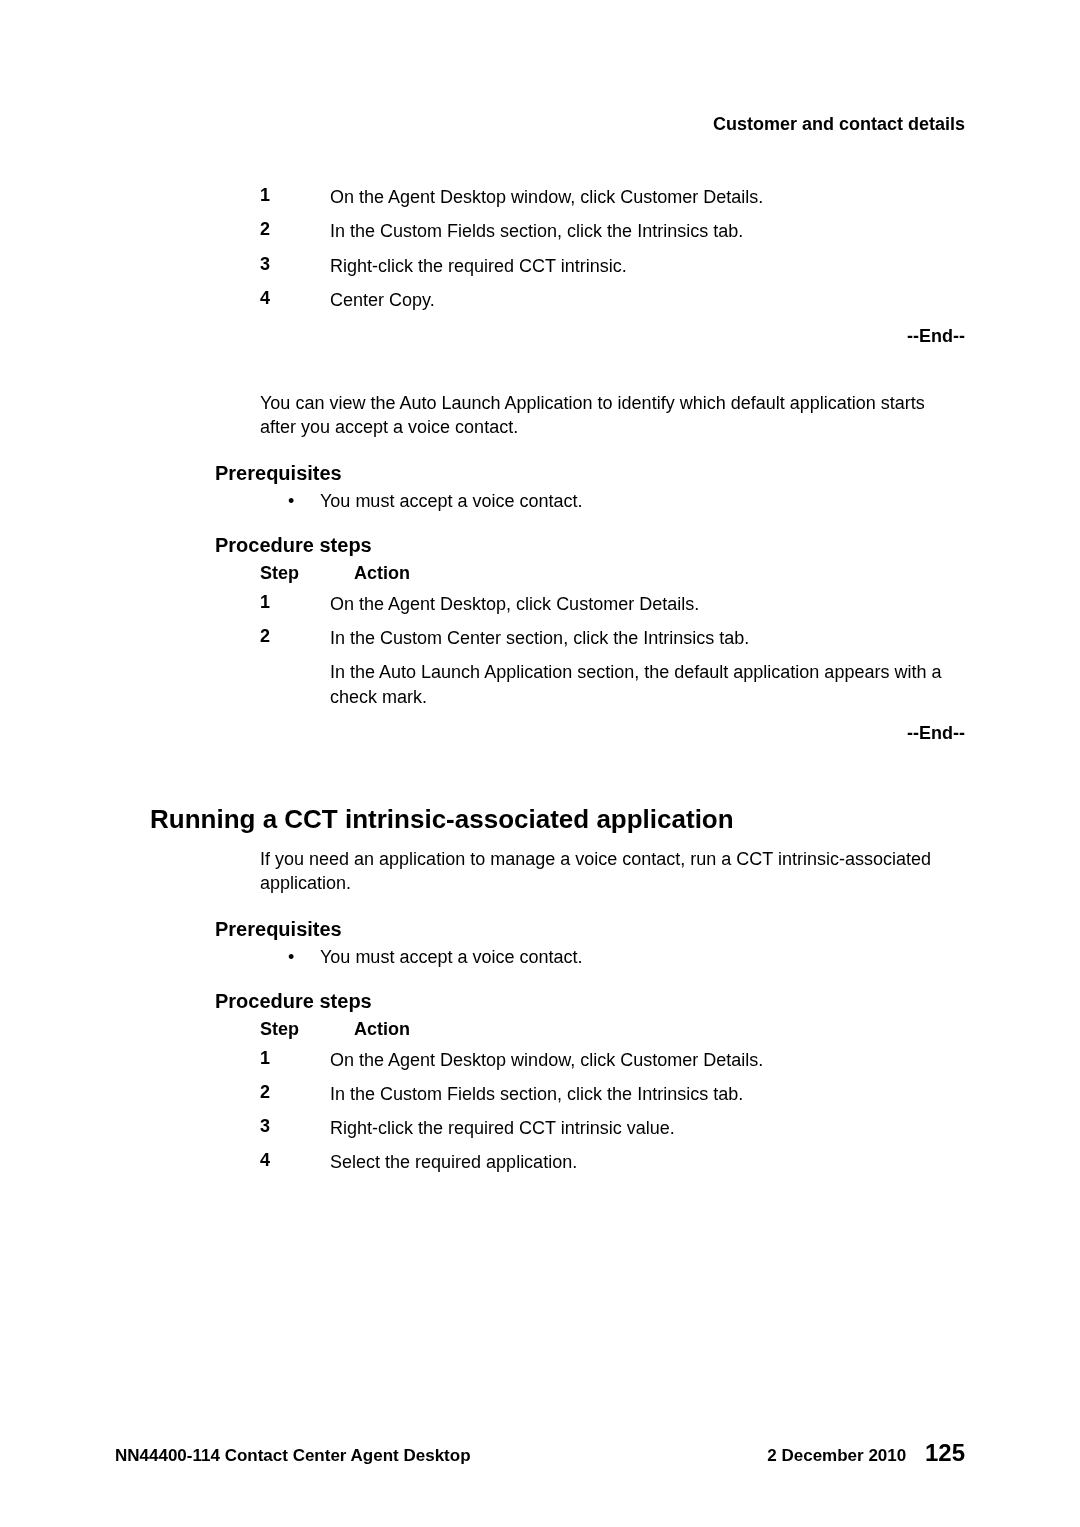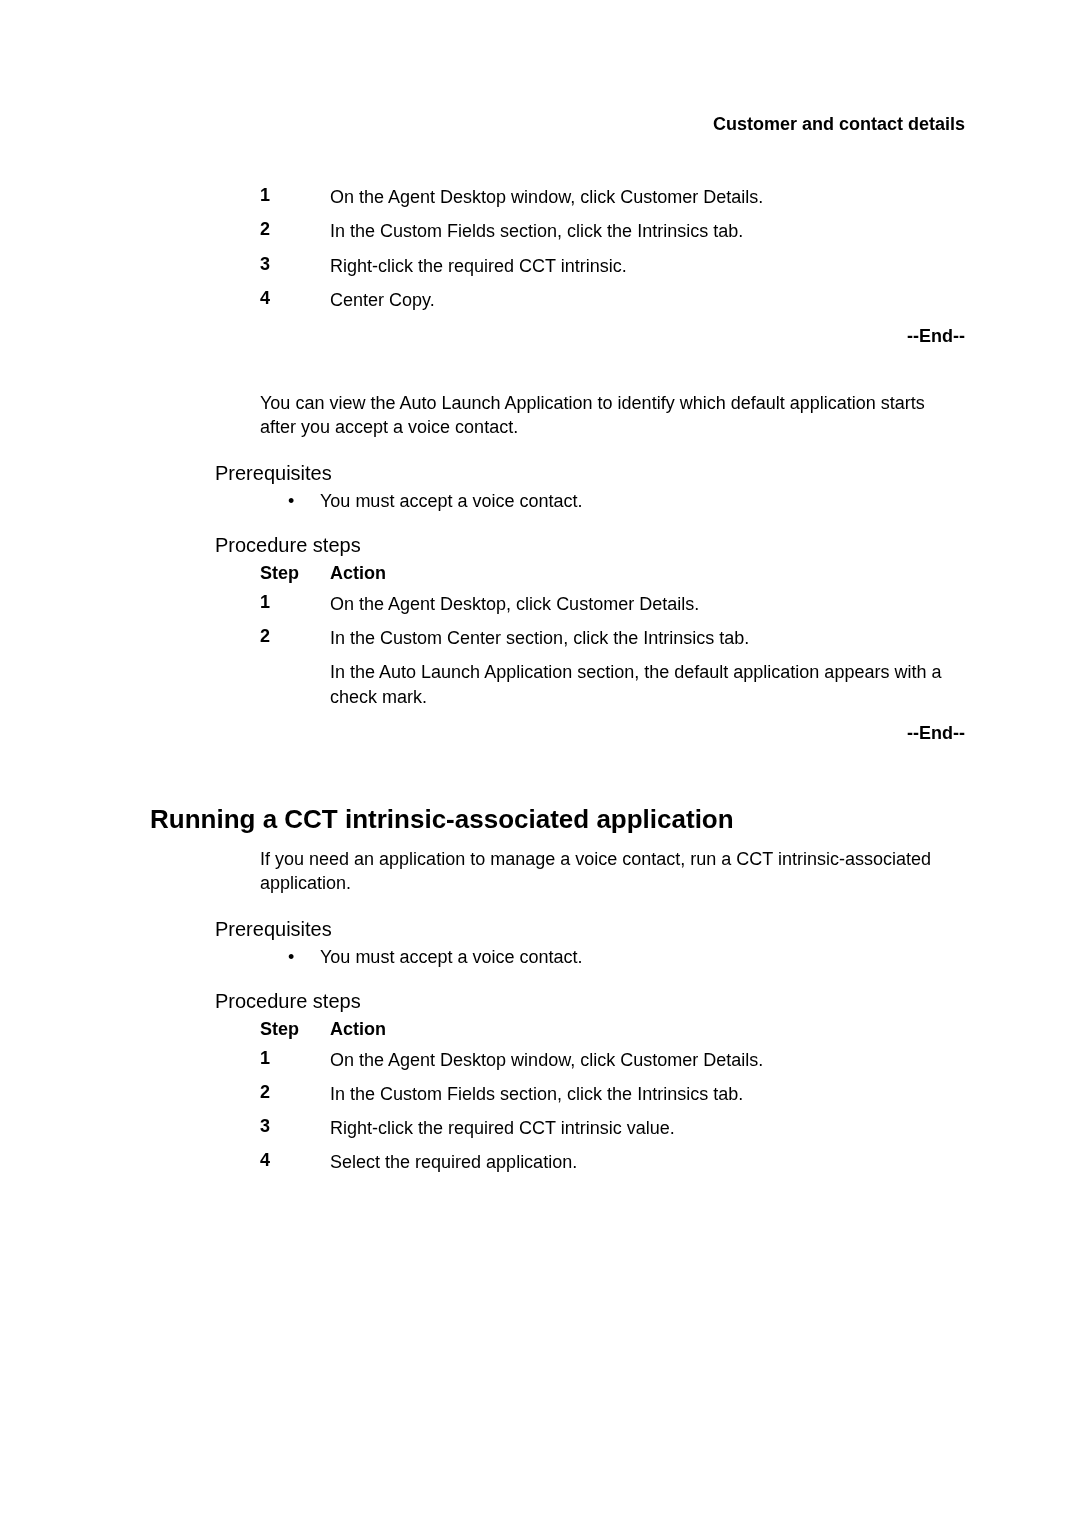--- a/index.html
+++ b/index.html
@@ -57,37 +57,38 @@
     }
     .section-intro {
       padding-left: 110px;
       font-size: 18px;
       line-height: 1.35;
       margin-bottom: 22px;
       padding-right: 10px;
     }
     .sub-heading {
       font-size: 20px;
-      font-weight: normal;
+      font-weight: bold;
       padding-left: 65px;
       margin-bottom: 6px;
     }
     .bullet-row {
       display: flex;
       padding-left: 138px;
       font-size: 18px;
       margin-bottom: 22px;
     }
     .bullet-dot {
       width: 32px;
     }
     .table-header-row {
       display: flex;
       padding-left: 110px;
       margin-bottom: 8px;
+      gap: 24px;
     }
     .th-step {
       font-weight: bold;
       width: 70px;
       font-size: 18px;
     }
     .th-action {
       font-weight: bold;
       font-size: 18px;
     }
@@ -209,13 +210,20 @@
   </div>
   <div class="step-row">
     <div class="step-num">3</div>
     <div class="step-action">Right-click the required CCT intrinsic value.</div>
   </div>
   <div class="step-row">
     <div class="step-num">4</div>
     <div class="step-action">Select the required application.</div>
   </div>
 
+  <div class="footer">
+    <div class="footer-left">NN44400-114 Contact Center Agent Desktop</div>
+    <div class="footer-right">
+      <span>2 December 2010</span>
+      <span class="page-number">125</span>
+    </div>
+  </div>
 </div>
 
 </body></html>

